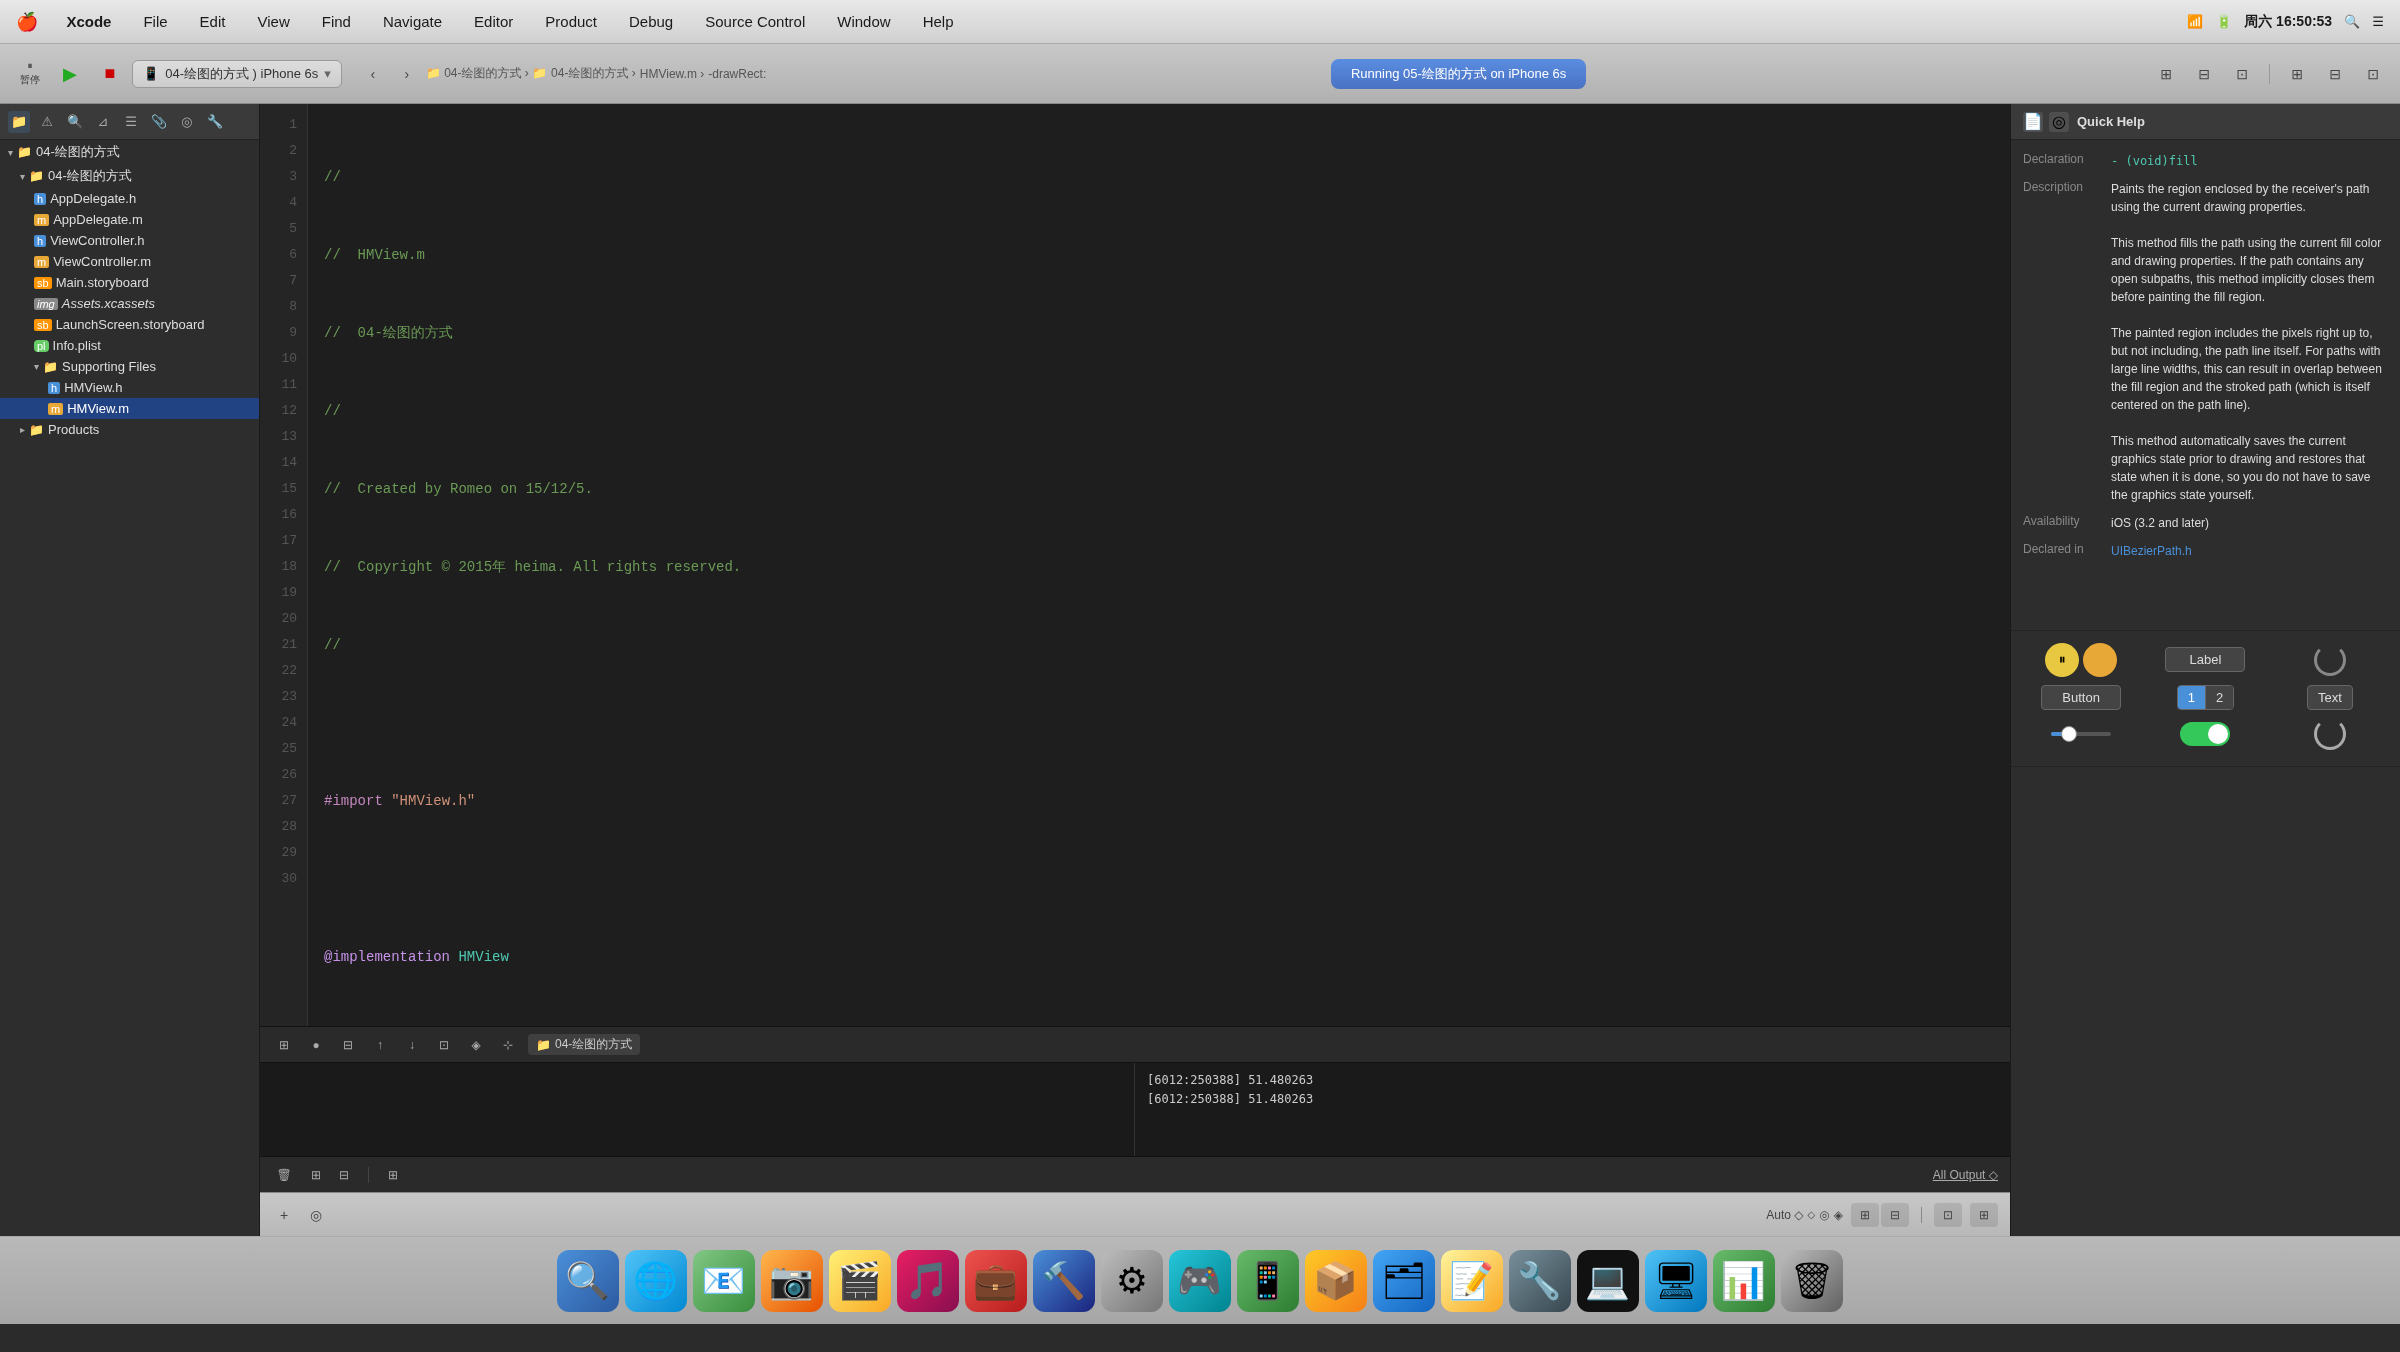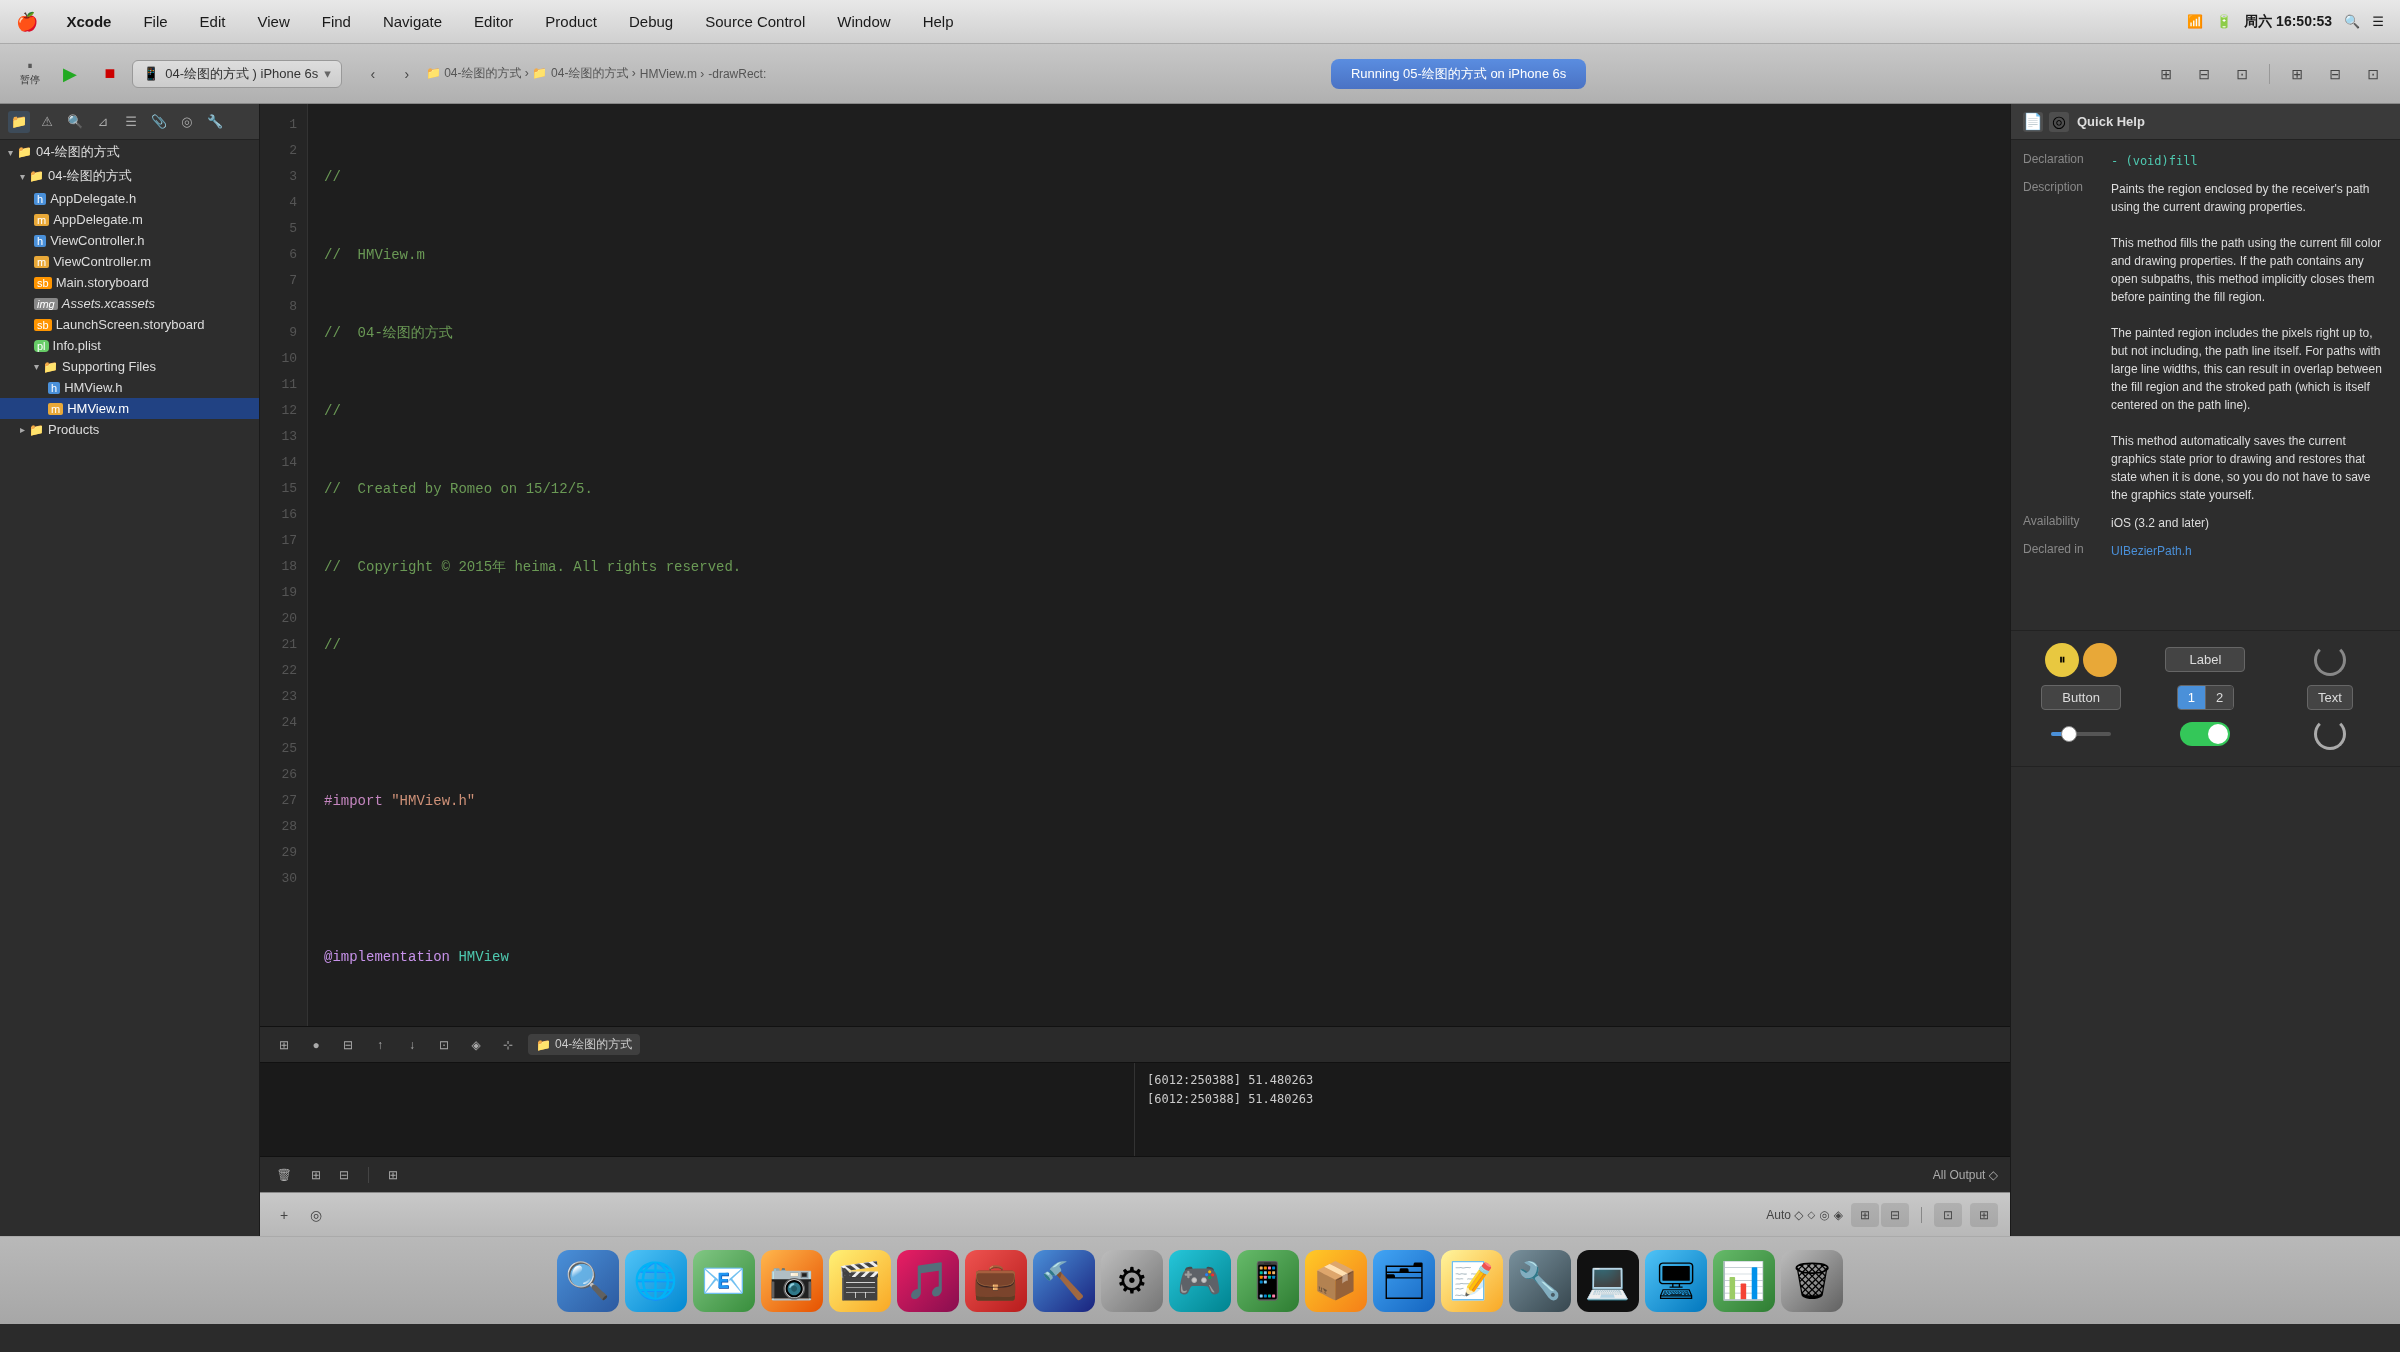--- a/index.html
+++ b/index.html
@@ -248,21 +248,21 @@
     .console-bottom-btn {
       width: 24px; height: 24px;
       display: flex; align-items: center; justify-content: center;
       cursor: pointer;
       font-size: 12px;
       color: #aaa;
     }
     .output-label {
       font-size: 12px;
       color: #aaa;
-      display: flex; align-items: center; gap: 4px;
+      display: flex; align-items: center; gap: 4px; text-decoration: underline;
     }
 
     
     .right-panel {
       width: 390px;
       background: #2d2d2d;
       border-left: 1px solid #1a1a1a;
       display: flex;
       flex-direction: column;
       flex-shrink: 0;

